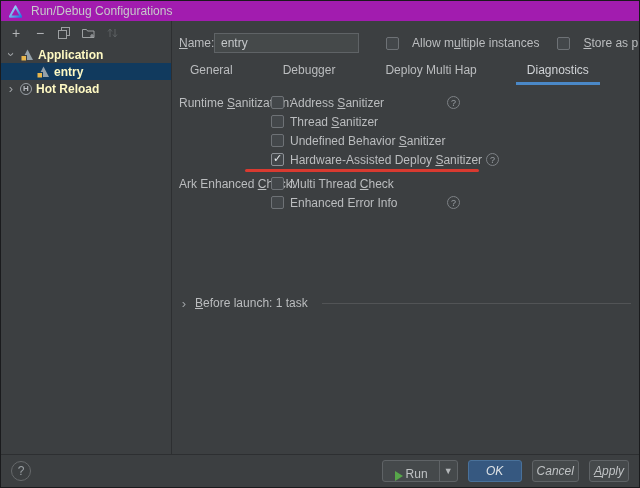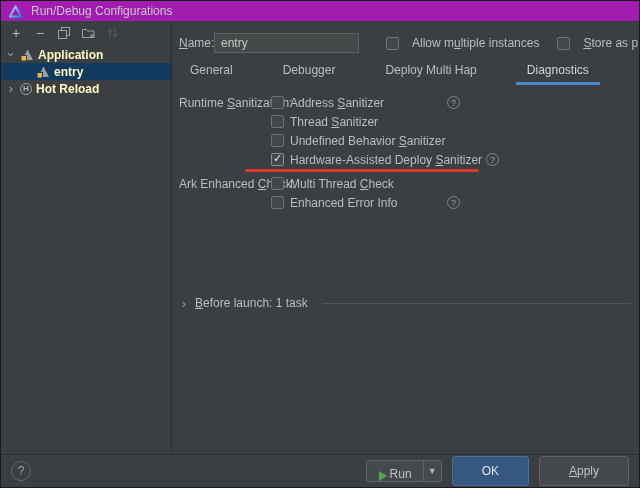--- a/index.html
+++ b/index.html
@@ -60,22 +60,22 @@
         display:inline-flex;align-items:center;justify-content:center;color:#9aa0a4;font-size:9px;margin-left:4px;flex:0 0 13px;}
   .red-underline{position:absolute;left:-26px;bottom:-3px;width:234px;height:3px;background:#d93a30;border-radius:2px;}
   
   .before-launch{margin-top:84px;display:flex;align-items:center;gap:6px;white-space:nowrap;}
   .bl-line{flex:1;height:1px;background:#525456;margin-left:8px;}
   
   .footer{flex:0 0 32px;border-top:1px solid #2d2f31;display:flex;align-items:center;padding:0 10px;gap:10px;}
   .footer .spacer{flex:1;}
   .help-circle{width:20px;height:20px;border:1px solid #66696b;border-radius:50%;box-sizing:border-box;
                display:flex;align-items:center;justify-content:center;color:#9aa0a4;font-size:12px;}
-  .btn{height:30px;box-sizing:border-box;border:1px solid #5f6366;border-radius:3px;background:#45494b;
-       color:#bfc2c4;display:inline-flex;align-items:center;justify-content:center;padding:0 29px;white-space:nowrap;}
+  .btn{height:22px;box-sizing:border-box;border:1px solid #5f6366;border-radius:3px;background:#45494b;
+       color:#bfc2c4;display:inline-flex;align-items:center;justify-content:center;padding:0 4px;white-space:nowrap;font-style:italic;}
   .btn.ok{background:#365880;border-color:#49719a;color:#dfe3e6;min-width:54px;}
   .run-split{display:flex;height:22px;box-sizing:border-box;border:1px solid #5f6366;border-radius:3px;
              background:#45494b;overflow:hidden;align-items:stretch;}
   .run-main{display:flex;align-items:flex-end;gap:2px;padding:0 11px;color:#bfc2c4;}
   .run-arrow{width:17px;border-left:1px solid #5f6366;display:flex;align-items:center;justify-content:center;
              color:#b4b7b9;font-size:9px;}
 </style>
 </head>
 <body>
 
@@ -249,19 +249,20 @@
               <path d="M1 0 L9 5 L1 10 Z" fill="#57a64a"></path>
             </svg>
         </span>
         <span>Run</span>
       </span>
       <span class="run-arrow">
           <span>▼</span>
         </span>
     </span>
     <span class="btn ok">OK</span>
+    <span class="btn">Cancel</span>
     <span class="btn">
         <span class="mn">A</span>
         <span>pply</span>
       </span>
   </div>
 
 </div>
 
 </body></html>

